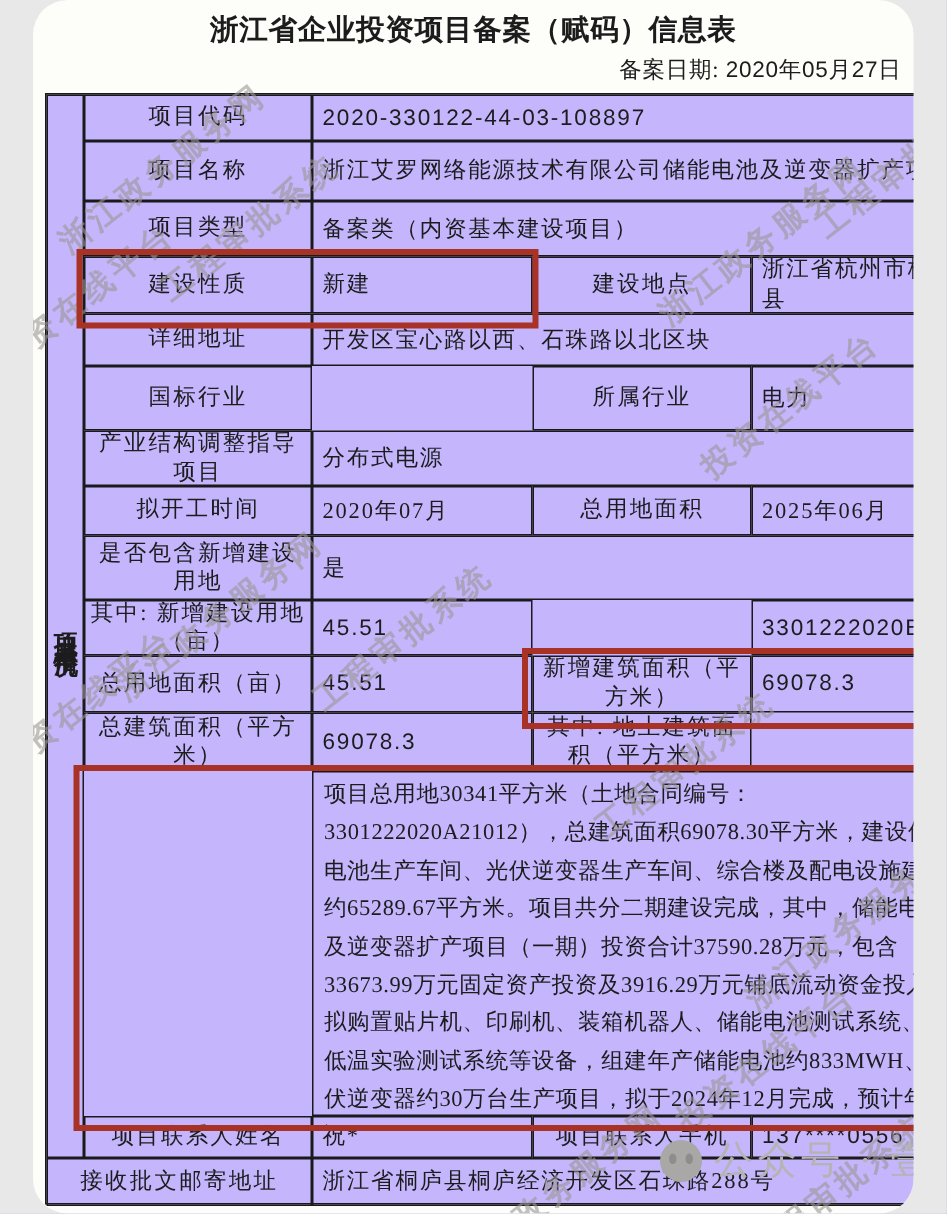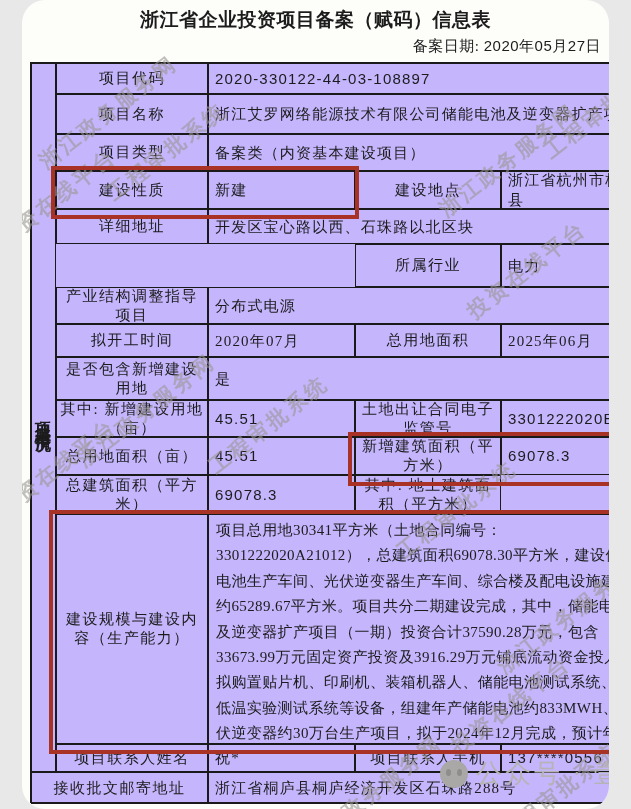--- a/index.html
+++ b/index.html
@@ -88,49 +88,48 @@
     <div class="cell lab" style="grid-area:4/2/5/3">建设性质</div>
     <div class="cell val" style="grid-area:4/3/5/4">新建</div>
     <div class="cell lab" style="grid-area:4/4/5/5">建设地点</div>
     <div class="cell val narrowval" style="grid-area:4/5/5/6">
         <span>浙江省杭州市桐庐县</span>
       </div>
 
     <div class="cell lab" style="grid-area:5/2/6/3">详细地址</div>
     <div class="cell val" style="grid-area:5/3/6/6">开发区宝心路以西、石珠路以北区块</div>
 
+    <div class="cell lab" style="grid-area:6/2/7/3">国标行业</div>
     <div class="cell lab" style="grid-area:6/4/7/5">所属行业</div>
     <div class="cell lab" style="grid-area:7/2/8/3">产业结构调整指导项目</div>
 
     <div class="cell val" style="grid-area:6/5/7/6">电力</div>
     <div class="cell val" style="grid-area:7/3/8/6">分布式电源</div>
 
     <div class="cell lab" style="grid-area:8/2/9/3">拟开工时间</div>
     <div class="cell val" style="grid-area:8/3/9/4">2020年07月</div>
     <div class="cell lab" style="grid-area:8/4/9/5">总用地面积</div>
     <div class="cell val" style="grid-area:8/5/9/6">2025年06月</div>
 
     <div class="cell lab" style="grid-area:9/2/10/3">是否包含新增建设用地</div>
     <div class="cell val" style="grid-area:9/3/10/6">是</div>
 
     <div class="cell lab" style="grid-area:10/2/11/3">其中: 新增建设用地（亩）</div>
     <div class="cell val num" style="grid-area:10/3/11/4">45.51</div>
-    <div class="cell lab" style="grid-area:10/4/11/5">土地出让合同电子监管号</div>
     <div class="cell val num" style="grid-area:10/5/11/6">3301222020B00246</div>
 
     <div class="cell lab" style="grid-area:11/2/12/3">总用地面积（亩）</div>
     <div class="cell val num" style="grid-area:11/3/12/4">45.51</div>
     <div class="cell lab" style="grid-area:11/4/12/5">新增建筑面积（平方米）</div>
     <div class="cell val num" style="grid-area:11/5/12/6">69078.3</div>
 
     <div class="cell lab" style="grid-area:12/2/13/3">总建筑面积（平方米）</div>
     <div class="cell val num" style="grid-area:12/3/13/4">69078.3</div>
     <div class="cell lab" style="grid-area:12/4/13/5">其中: 地上建筑面积（平方米）</div>
 
-    <div class="cell lab" style="grid-area:13/2/14/3">建设规模与建设内容（生产能力）</div>
     <div class="cell val val-top longtext" style="grid-area:13/3/14/6">项目总用地30341平方米（土地合同编号：3301222020A21012），总建筑面积69078.30平方米，建设储能电池生产车间、光伏逆变器生产车间、综合楼及配电设施建设约65289.67平方米。项目共分二期建设完成，其中，储能电池及逆变器扩产项目（一期）投资合计37590.28万元，包含33673.99万元固定资产投资及3916.29万元铺底流动资金投入，拟购置贴片机、印刷机、装箱机器人、储能电池测试系统、高低温实验测试系统等设备，组建年产储能电池约833MWH、光伏逆变器约30万台生产项目，拟于2024年12月完成，预计年销售收入25亿元，形成利税3.1亿元；储能电池及逆变器扩产项目（二期）包含5000.00万元固定资产投资，计划实施设备购置等项目，拟于一期项目完成后择机启动。</div>
 
     <div class="cell lab" style="grid-area:14/2/15/3">项目联系人姓名</div>
     <div class="cell val" style="grid-area:14/3/15/4">祝*</div>
     <div class="cell lab" style="grid-area:14/4/15/5">项目联系人手机</div>
     <div class="cell val num" style="grid-area:14/5/15/6">137****0556</div>
 
     <div class="cell lab" style="grid-area:15/1/16/3">接收批文邮寄地址</div>
     <div class="cell val" style="grid-area:15/3/16/6">浙江省桐庐县桐庐经济开发区石珠路288号</div>
   </div>

